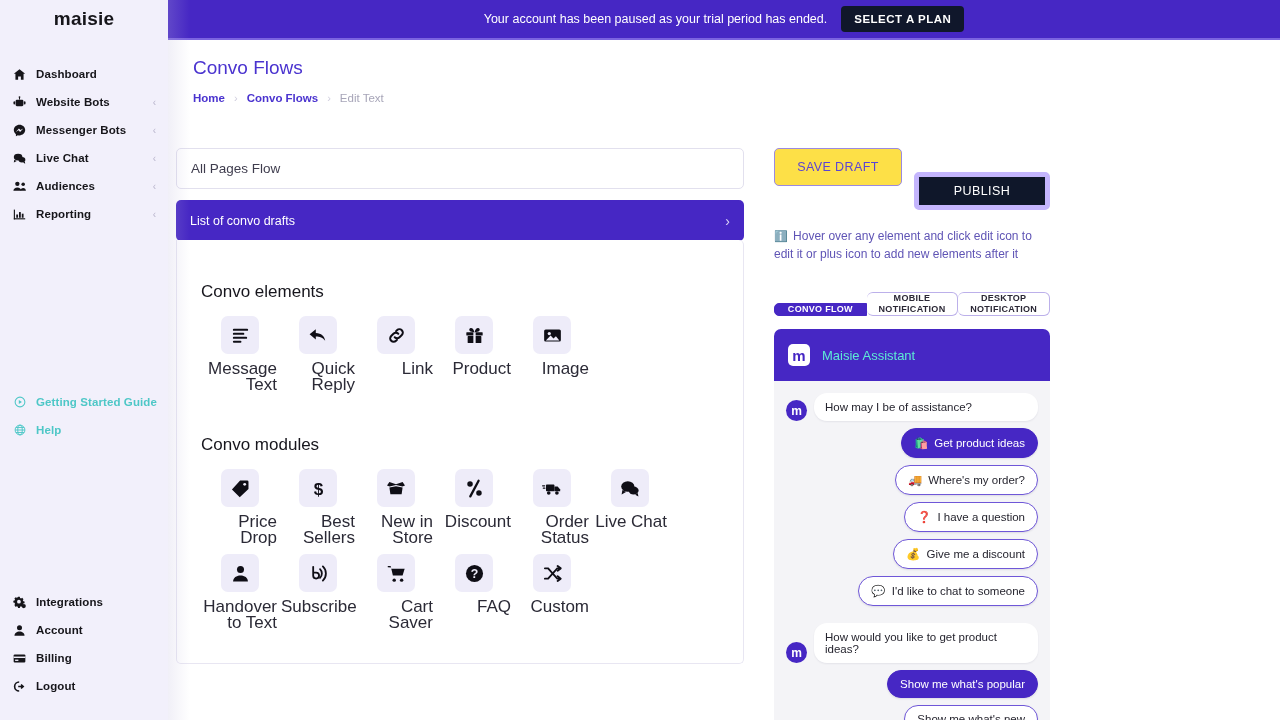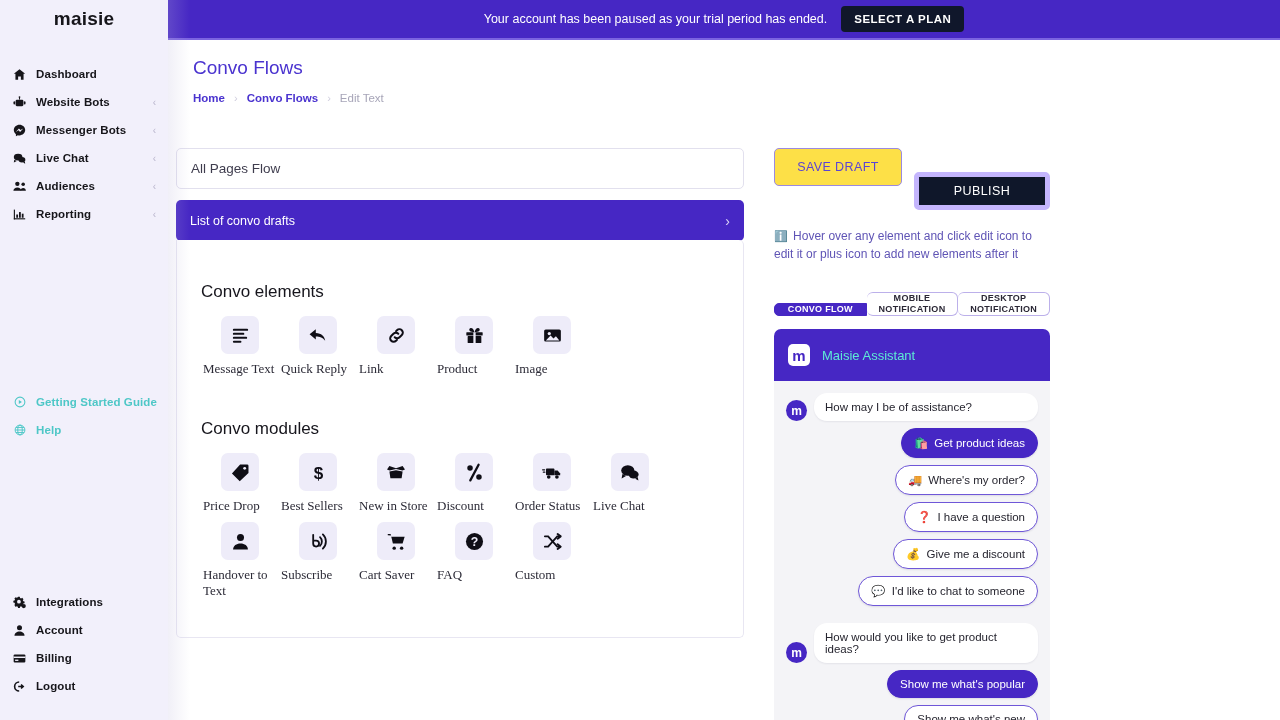--- a/index.html
+++ b/index.html
@@ -124,22 +124,22 @@
   .cell {
     width: 78px; display: flex; flex-direction: column; align-items: center;
     margin-bottom: 8px; cursor: pointer;
   }
   .cell .tile {
     width: 38px; height: 38px; border-radius: 7px; background: #eeecf9;
     display: flex; align-items: center; justify-content: center;
     color: #0f0e16;
   }
   .cell .cap {
-    margin-top: 7px; font-size: 13px; color: #2b2a36; text-align: left;
-    line-height: 16px; width: 74px; font-family: Liberation Serif, serif;
+    margin-top: 7px; font-size: 17px; color: #2b2a36; text-align: right;
+    line-height: 16px; width: 74px;
   }
   .gap-lg { height: 14px; width: 100%; }
 
   
   .right-col { position: absolute; left: 606px; top: 108px; width: 276px; }
   .btn-row { display: flex; gap: 12px; }
   .btn {
     height: 38px; flex: 1 1 0; border-radius: 5px; font-size: 12.5px;
     letter-spacing: .4px; cursor: pointer; display: flex;
     align-items: center; justify-content: center;

